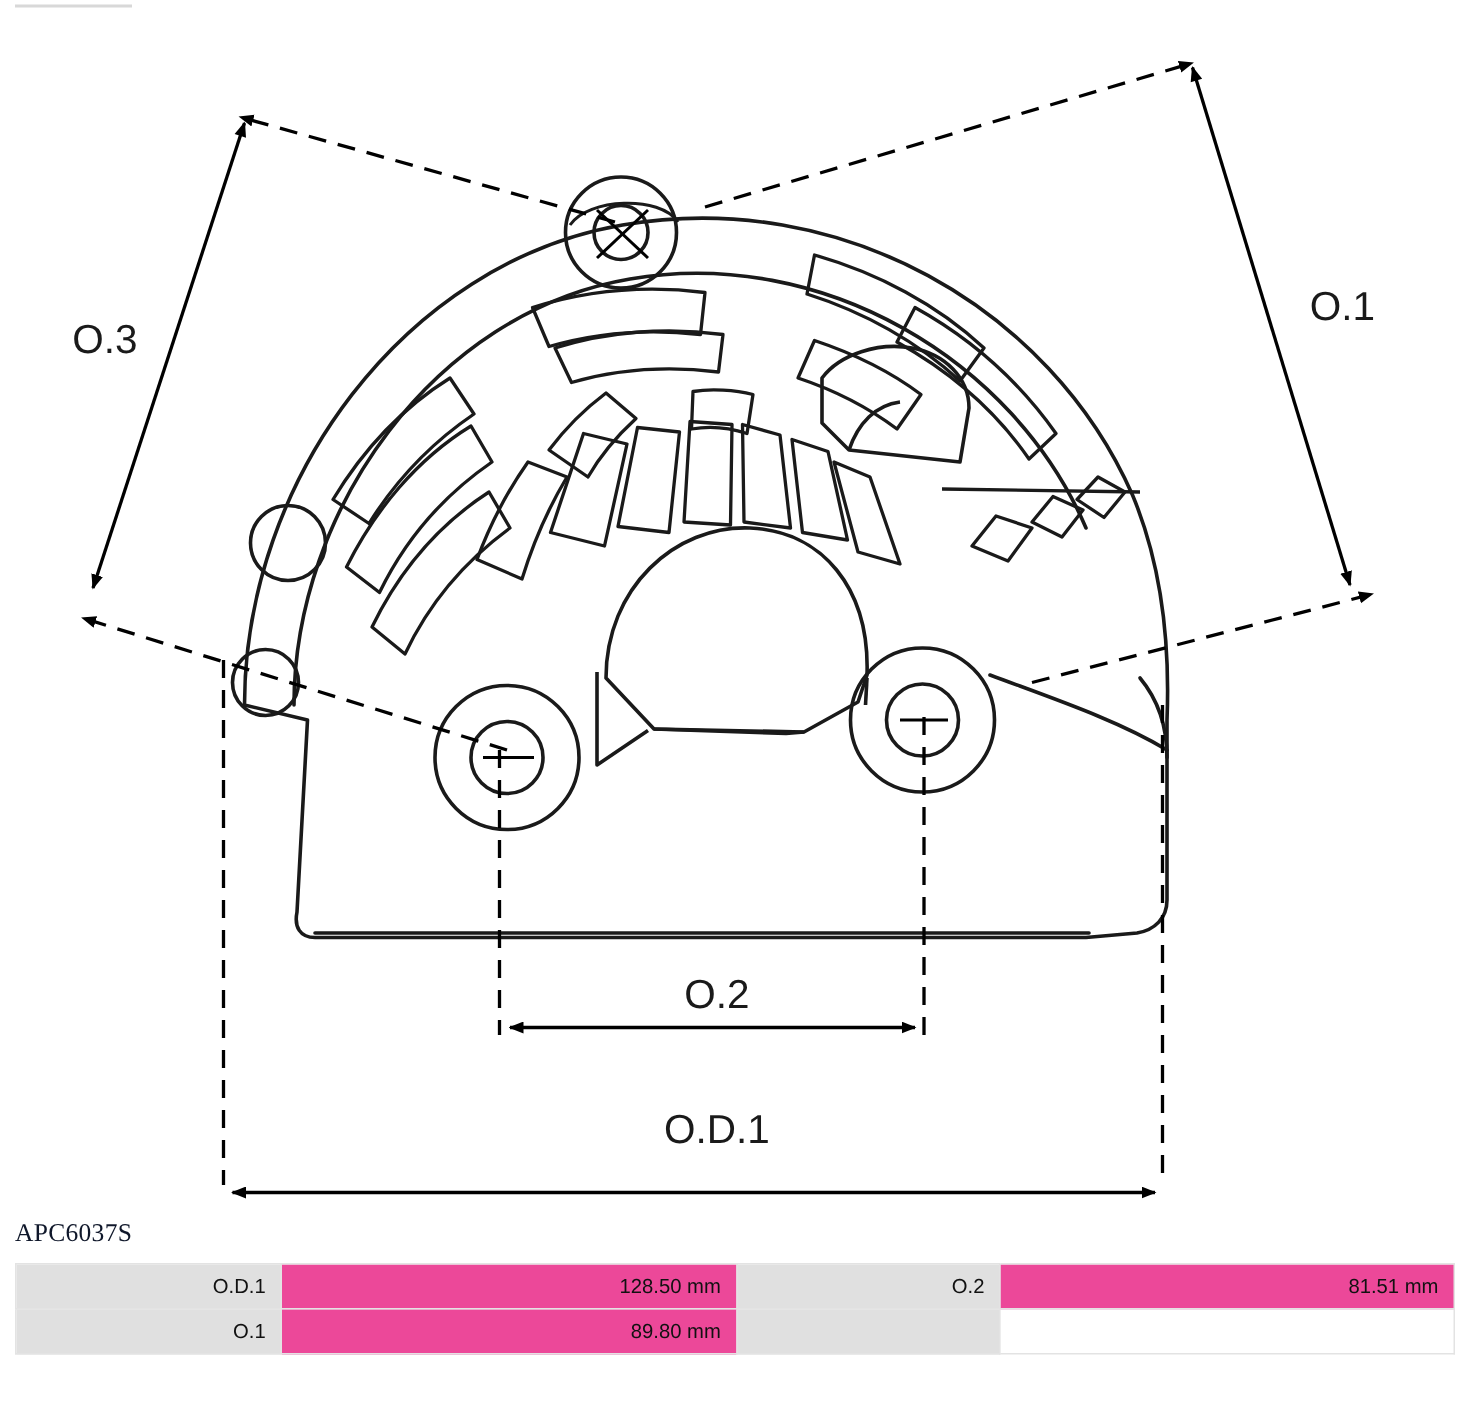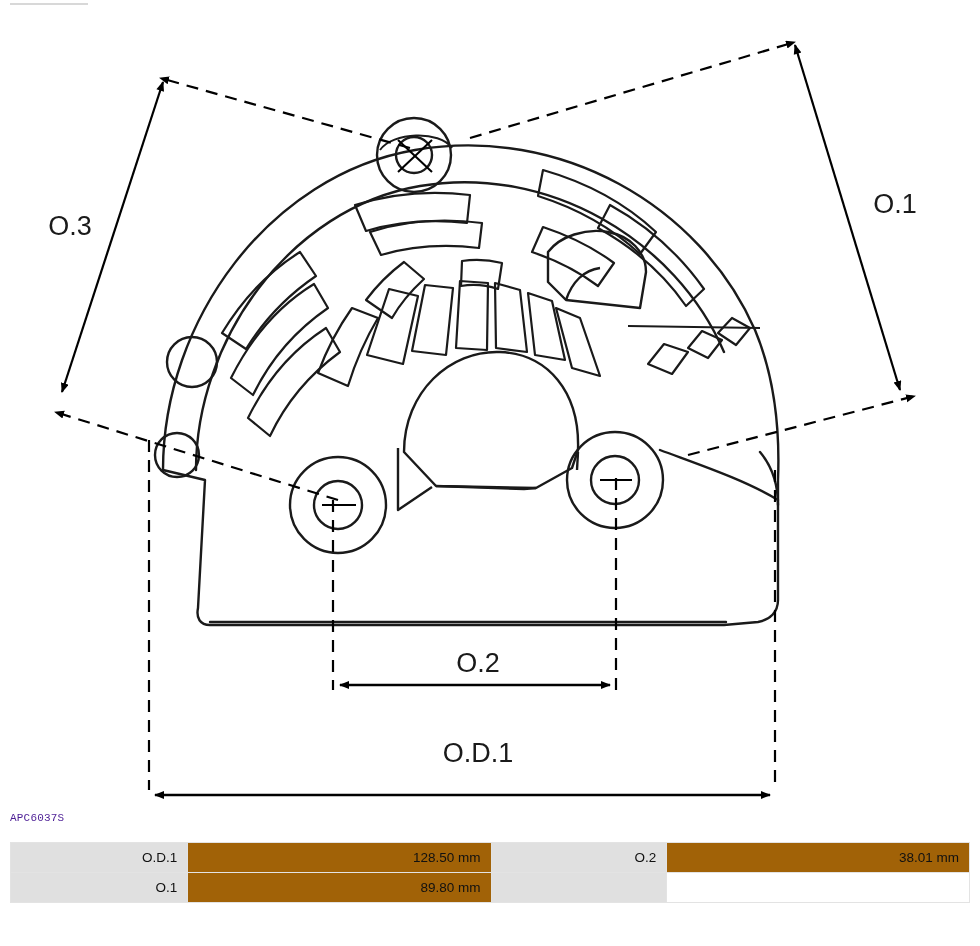--- a/index.html
+++ b/index.html
@@ -37,23 +37,23 @@
   }
   .dim-label {
     font-family: "Liberation Sans", sans-serif;
     font-size: 27px;
     fill: #1a1a1a;
   }
   #part-number {
     position: absolute;
     left: 10px;
     top: 812px;
-    font-size: 11px;
-    color: #4c1d95;
-    font-family: Liberation Mono, monospace;
+    font-size: 17px;
+    color: #0f172a;
+    font-family: Liberation Serif, serif;
     letter-spacing: 0.2px;
   }
   #spec-table {
     position: absolute;
     left: 10px;
     top: 842px;
     width: 960px;
     border-collapse: collapse;
     font-size: 13.5px;
   }
@@ -63,21 +63,21 @@
     padding: 0 10px;
     vertical-align: middle;
   }
   #spec-table td.key {
     background: #e0e0e0;
     text-align: right;
     width: 170px;
     color: #111;
   }
   #spec-table td.val {
-    background: #a16207;
+    background: #ec4899;
     text-align: right;
     width: 310px;
     color: #111;
   }
   #spec-table td.key.empty, #spec-table td.val.empty {
     background: #e0e0e0;
   }
   #spec-table td.val.empty {
     background: #ffffff;
   }
@@ -229,21 +229,21 @@
   </svg>
 
   <div id="part-number">APC6037S</div>
 
   <table id="spec-table">
     <tbody>
       <tr>
         <td class="key">O.D.1</td>
         <td class="val">128.50 mm</td>
         <td class="key">O.2</td>
-        <td class="val">38.01 mm</td>
+        <td class="val">81.51 mm</td>
       </tr>
       <tr>
         <td class="key">O.1</td>
         <td class="val">89.80 mm</td>
         <td class="key empty"></td>
         <td class="val empty"></td>
       </tr>
     </tbody>
   </table>
 

